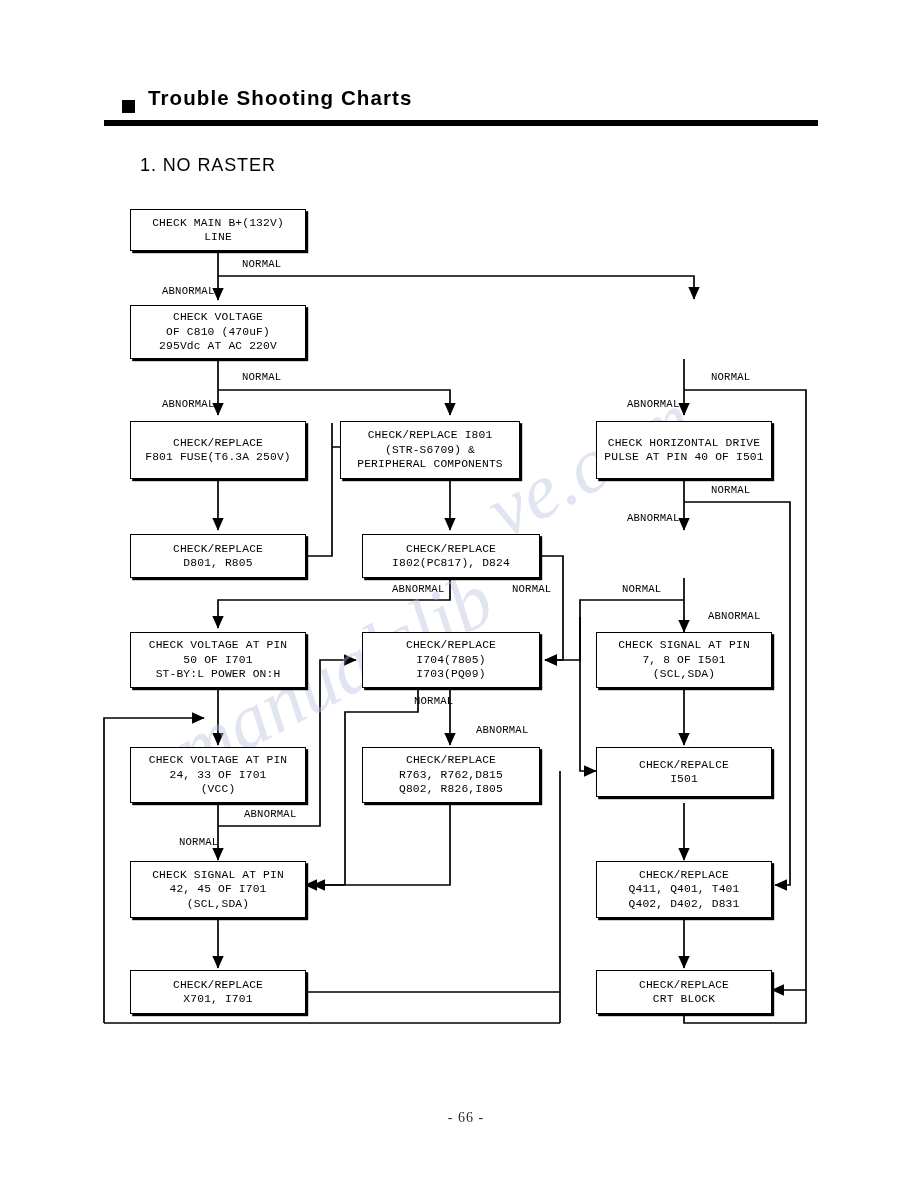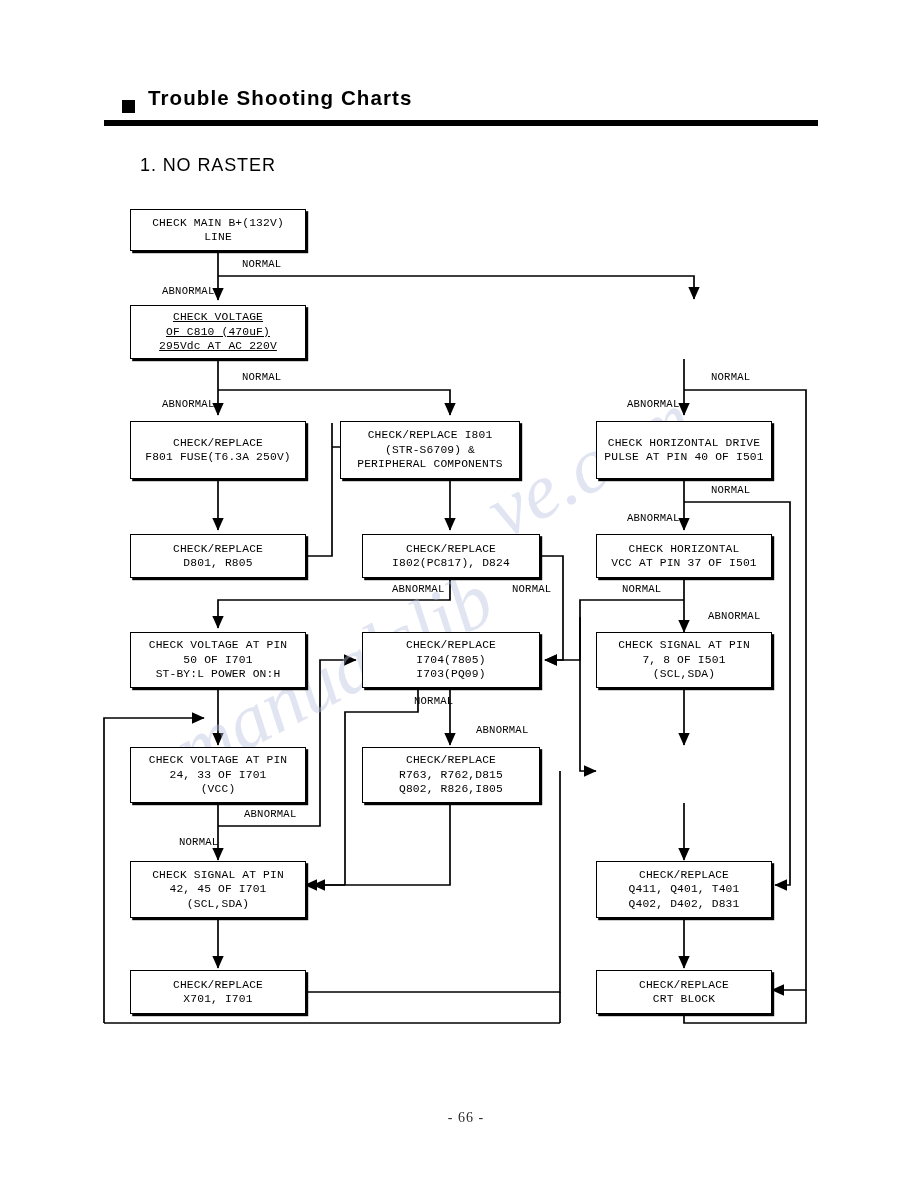--- a/index.html
+++ b/index.html
@@ -245,21 +245,21 @@
         <path d="M684,1014 L684,1023 L806,1023 L806,990"></path>
 
       </g>
     </svg>
 
     <div class="node" style="left:130px; top:209px; width:176px; height:42px;">
       <span class="line">CHECK MAIN B+(132V)</span>
       <span class="line">LINE</span>
     </div>
 
-    <div class="node" style="left:130px; top:305px; width:176px; height:54px;text-decoration:underline;">
+    <div class="node" style="left:130px; top:305px; width:176px; height:54px;">
       <span class="line">CHECK VOLTAGE</span>
       <span class="line">OF C810 (470uF)</span>
       <span class="line">295Vdc AT AC 220V</span>
     </div>
 
 
     <div class="node" style="left:130px; top:421px; width:176px; height:58px;">
       <span class="line">CHECK/REPLACE</span>
       <span class="line">F801 FUSE(T6.3A 250V)</span>
     </div>
@@ -278,24 +278,20 @@
     <div class="node" style="left:130px; top:534px; width:176px; height:44px;">
       <span class="line">CHECK/REPLACE</span>
       <span class="line">D801, R805</span>
     </div>
 
     <div class="node" style="left:362px; top:534px; width:178px; height:44px;">
       <span class="line">CHECK/REPLACE</span>
       <span class="line">I802(PC817), D824</span>
     </div>
 
-    <div class="node" style="left:596px; top:534px; width:176px; height:44px;">
-      <span class="line">CHECK HORIZONTAL</span>
-      <span class="line">VCC AT PIN 37 OF I501</span>
-    </div>
 
     <div class="node" style="left:130px; top:632px; width:176px; height:56px;">
       <span class="line">CHECK VOLTAGE AT PIN</span>
       <span class="line">50 OF I701</span>
       <span class="line">ST-BY:L  POWER ON:H</span>
     </div>
 
     <div class="node" style="left:362px; top:632px; width:178px; height:56px;">
       <span class="line">CHECK/REPLACE</span>
       <span class="line">I704(7805)</span>
@@ -313,20 +309,24 @@
       <span class="line">24, 33 OF I701</span>
       <span class="line">(VCC)</span>
     </div>
 
     <div class="node" style="left:362px; top:747px; width:178px; height:56px;">
       <span class="line">CHECK/REPLACE</span>
       <span class="line">R763, R762,D815</span>
       <span class="line">Q802, R826,I805</span>
     </div>
 
+    <div class="node" style="left:596px; top:747px; width:176px; height:50px;">
+      <span class="line">CHECK/REPALCE</span>
+      <span class="line">I501</span>
+    </div>
 
     <div class="node" style="left:130px; top:861px; width:176px; height:57px;">
       <span class="line">CHECK SIGNAL AT PIN</span>
       <span class="line">42, 45 OF I701</span>
       <span class="line">(SCL,SDA)</span>
     </div>
 
     <div class="node" style="left:596px; top:861px; width:176px; height:57px;">
       <span class="line">CHECK/REPLACE</span>
       <span class="line">Q411, Q401, T401</span>

